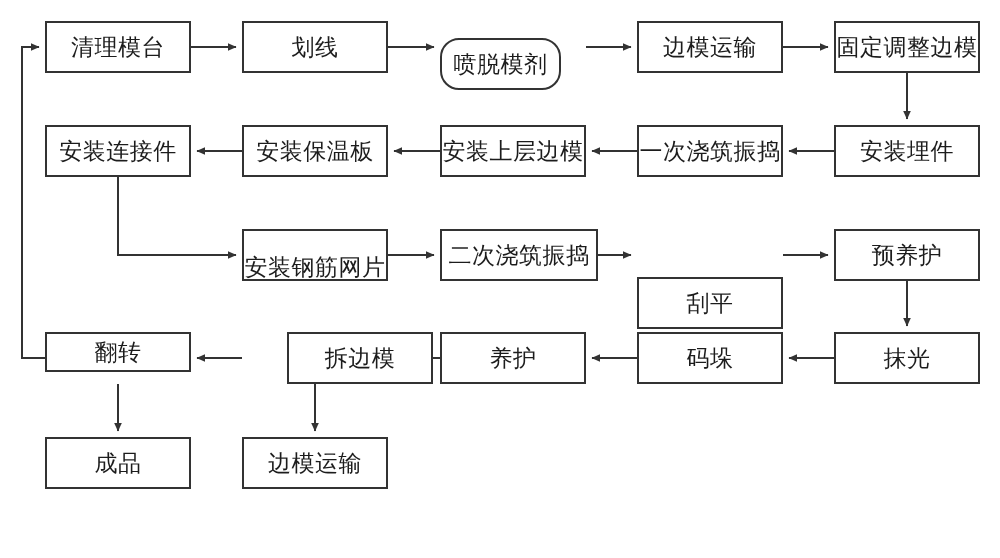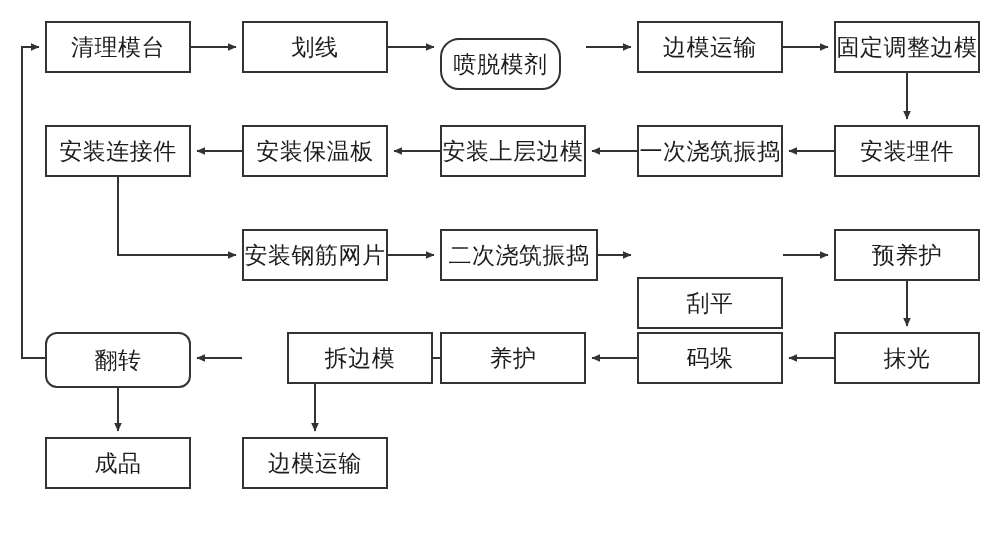--- a/index.html
+++ b/index.html
@@ -103,21 +103,21 @@
       </div>
       <div class="node" style="left: 440px; top: 125px; width: 146px; height: 52px; border-color: rgb(51, 51, 51); color: rgb(28, 28, 28);">
         <span>安装上层边模</span>
       </div>
       <div class="node" style="left: 242px; top: 125px; width: 146px; height: 52px; border-color: rgb(51, 51, 51); color: rgb(28, 28, 28);">
         <span>安装保温板</span>
       </div>
       <div class="node" style="left: 45px; top: 125px; width: 146px; height: 52px; border-color: rgb(51, 51, 51); color: rgb(28, 28, 28);">
         <span>安装连接件</span>
       </div>
-      <div class="node" style="left: 242px; top: 229px; width: 146px; height: 52px; border-color: rgb(51, 51, 51); color: rgb(28, 28, 28);">
+      <div class="node" style="left: 242px; top: 229px; width: 146px; height: 52px; border-color: rgb(51, 51, 51); color: rgb(28, 28, 28); align-items: flex-end;">
         <span>安装钢筋网片</span>
       </div>
       <div class="node" style="left: 440px; top: 229px; width: 158px; height: 52px; border-color: rgb(51, 51, 51); color: rgb(28, 28, 28); font-family: Liberation Serif, serif;">
         <span>二次浇筑振捣</span>
       </div>
       <div class="node" style="left: 637px; top: 229px; width: 146px; height: 52px; border-color: rgb(51, 51, 51); color: rgb(28, 28, 28); margin-top: 48px;">
         <span>刮平</span>
       </div>
       <div class="node" style="left: 834px; top: 229px; width: 146px; height: 52px; border-color: rgb(51, 51, 51); color: rgb(28, 28, 28);">
         <span>预养护</span>
@@ -127,21 +127,21 @@
       </div>
       <div class="node" style="left: 637px; top: 332px; width: 146px; height: 52px; border-color: rgb(51, 51, 51); color: rgb(28, 28, 28);">
         <span>码垛</span>
       </div>
       <div class="node" style="left: 440px; top: 332px; width: 146px; height: 52px; border-color: rgb(51, 51, 51); color: rgb(28, 28, 28);">
         <span>养护</span>
       </div>
       <div class="node" style="left: 242px; top: 332px; width: 146px; height: 52px; border-color: rgb(51, 51, 51); color: rgb(28, 28, 28); margin-left: 45px;">
         <span>拆边模</span>
       </div>
-      <div class="node" style="left: 45px; top: 332px; width: 146px; height: 56px; border-color: rgb(51, 51, 51); color: rgb(28, 28, 28); border-radius: 12px;">
+      <div class="node" style="left: 45px; top: 332px; width: 146px; height: 40px; border-color: rgb(51, 51, 51); color: rgb(28, 28, 28);">
         <span>翻转</span>
       </div>
       <div class="node" style="left: 45px; top: 437px; width: 146px; height: 52px; border-color: rgb(51, 51, 51); color: rgb(28, 28, 28);">
         <span>成品</span>
       </div>
       <div class="node" style="left: 242px; top: 437px; width: 146px; height: 52px; border-color: rgb(51, 51, 51); color: rgb(28, 28, 28);">
         <span>边模运输</span>
       </div>
     </div>
 

